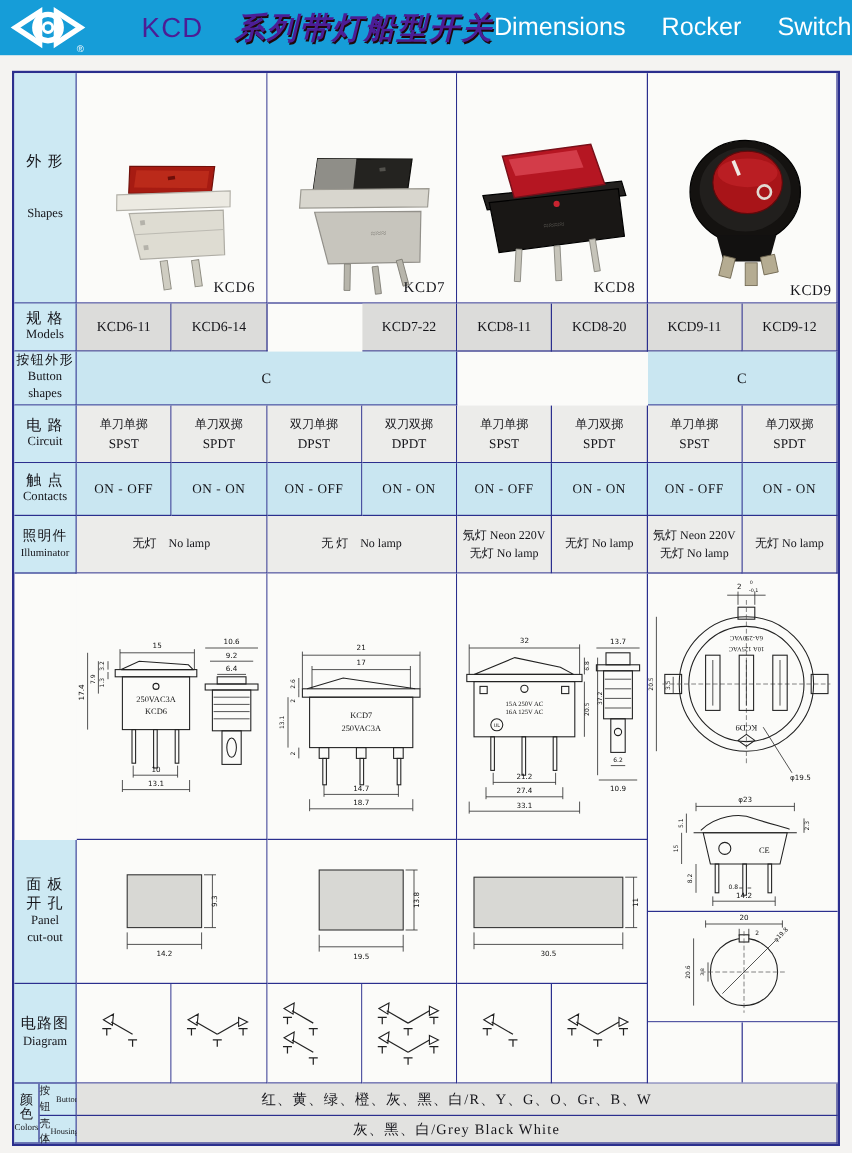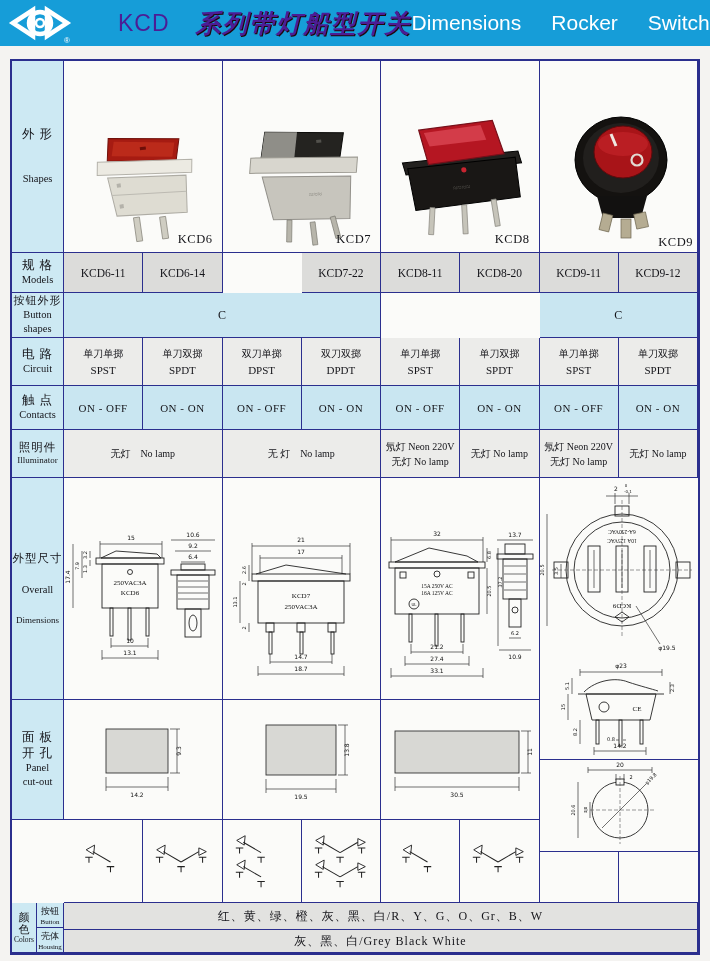--- a/index.html
+++ b/index.html
@@ -45,21 +45,21 @@
   .k9b{height:91px;border-bottom:1px solid var(--nb);}
   .k9c{flex:1;display:flex;}
   .k9c>div{flex:1;} .k9c>div:first-child{border-right:1px solid var(--nb);}
   
   .colcell{grid-area:10/1/12/2;display:flex;flex-direction:row;background:var(--labbg);
            border-right:1px solid var(--nb);border-bottom:1px solid var(--nb);box-sizing:border-box;}
   .colcell .left{width:24px;display:flex;flex-direction:column;align-items:center;justify-content:center;}
   .colcell .left .cn{font-size:11px;line-height:1.1;}
   .colcell .left .en{font-size:7.5px;}
   .colcell .right{flex:1;display:flex;flex-direction:column;border-left:1px solid var(--nb);}
-  .colcell .right>div{flex:1;display:flex;flex-direction:column;align-items:center;justify-content:center;}
+  .colcell .right>div{flex:1;display:flex;flex-direction:row;align-items:center;justify-content:center;}
   .colcell .right>div:first-child{border-bottom:1px solid var(--nb);}
   .colcell .right .cn{font-size:9px;} .colcell .right .en{font-size:7px;}
   .cval{grid-column:2/10;background:#e2e2e0;font-size:12px;letter-spacing:1px;text-align:center;}
   
   svg{display:block;}
   .dl{stroke:#333;stroke-width:0.7;fill:none;}
   .dd{stroke:#555;stroke-width:0.6;stroke-dasharray:4 2;fill:none;}
   .ds{stroke:#222;stroke-width:0.9;fill:none;}
   .gf{fill:#d8d8d4;stroke:#333;stroke-width:0.9;}
   text.dt{font:6px "DejaVu Sans",sans-serif;fill:#111;text-anchor:middle;}
@@ -247,25 +247,20 @@
         <span>氖灯 Neon 220V</span>
         <span>无灯 No  lamp</span>
       </div>
     <div class="c lgrey illum" style="grid-area:6/7">无灯 No lamp</div>
     <div class="c lgrey illum" style="grid-area:6/8">
         <span>氖灯 Neon 220V</span>
         <span>无灯 No  lamp</span>
       </div>
     <div class="c lgrey illum" style="grid-area:6/9">无灯 No lamp</div>
 
-    <div class="c lab" style="grid-area:7/1">
-      <span class="cn" style="font-size:11.5px">外型尺寸</span>
-      <span class="en" style="margin-top:18px">Overall</span>
-      <span class="en" style="margin-top:18px;font-size:9px">Dimensions</span>
-    </div>
 
     <div class="c white" style="grid-area:7/2/8/4">
       <svg width="158" height="214" viewBox="0 0 158 214">
         <line class="dl" x1="36" y1="62" x2="98" y2="62"></line>
           <line class="dl" x1="36" y1="59" x2="36" y2="76"></line>
           <line class="dl" x1="98" y1="59" x2="98" y2="76"></line>
         <text class="dt" x="67" y="58">15</text>
         <path class="ds" d="M37,76 L52,69 L93,72 L97,76 Z"></path>
         <rect class="ds" x="32" y="76" width="68" height="6"></rect>
         <rect class="ds" x="38" y="82" width="56" height="44"></rect>
@@ -533,20 +528,24 @@
           <line class="dl" x1="140" y1="72" x2="150" y2="72"></line>
         <line class="dl" x1="147" y1="30" x2="147" y2="72"></line>
           <text class="dt" transform="rotate(-90 151 51)" x="151" y="51">11</text>
         <line class="dl" x1="14" y1="76" x2="14" y2="90"></line>
           <line class="dl" x1="138" y1="76" x2="138" y2="90"></line>
         <line class="dl" x1="14" y1="86" x2="138" y2="86"></line>
           <text class="dt" x="76" y="96">30.5</text>
       </svg>
     </div>
 
+    <div class="c lab" style="grid-area:9/1">
+      <span class="cn">电路图</span>
+      <span class="en">Diagram</span>
+    </div>
     <div class="c white symbox" style="grid-area:9/2">
         <svg viewBox="0 0 64 62" width="62" height="58">
           <polygon class="so" points="14,19 23,14 22,24"></polygon>
           <line class="sl" x1="21" y1="21" x2="40" y2="32"></line>
           <path class="sl" d="M13 27 h8 M17 27 v6"></path>
           <path class="sl" d="M36 37 h8 M40 37 v6"></path>
         </svg>
       </div>
     <div class="c white symbox" style="grid-area:9/3">
         <svg viewBox="0 0 64 62" width="62" height="58">

